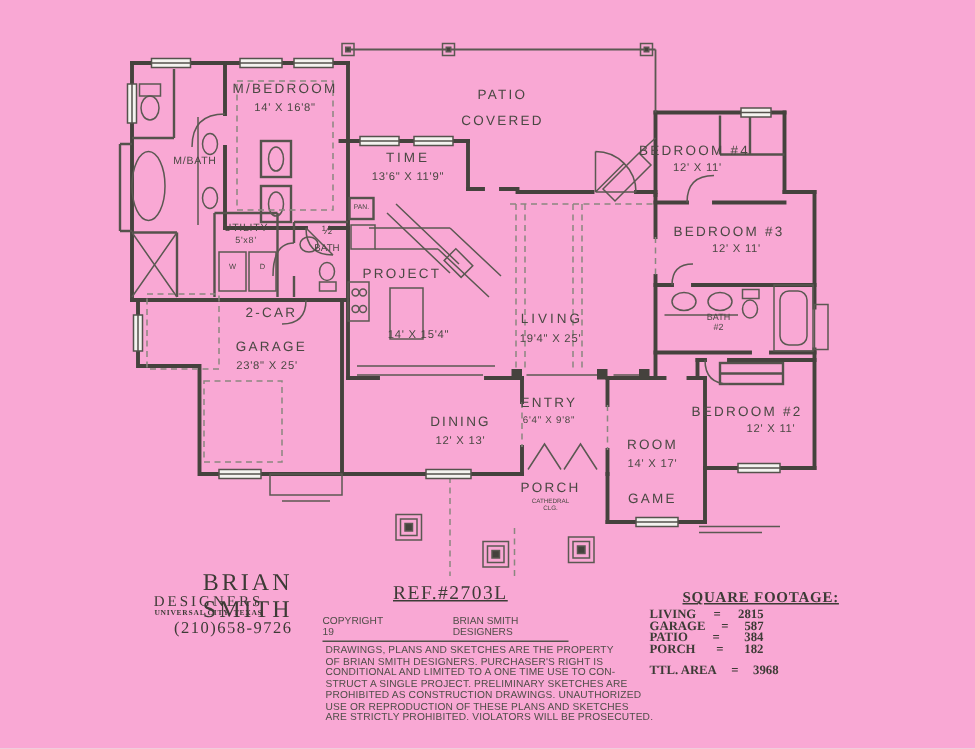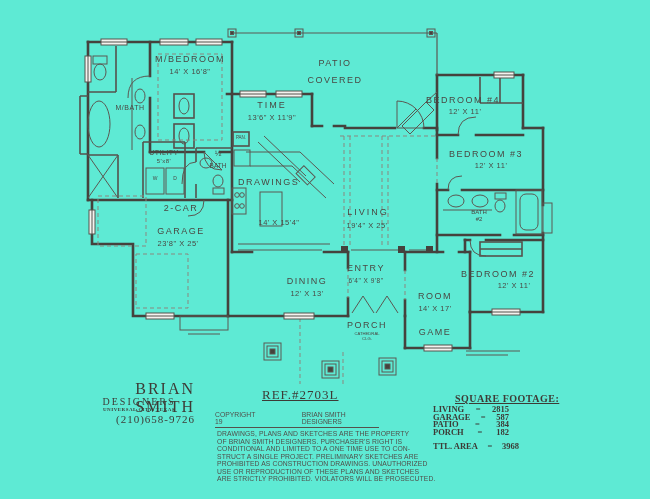--- a/index.html
+++ b/index.html
@@ -1,16 +1,16 @@
 <!DOCTYPE html>
 <html><head>
 <meta charset="utf-8">
 <style>
   html,body{margin:0;padding:0;background:#e8e7e3;}
-  #page{position:relative;width:650px;height:499px;background:#5eead4;
+  #page{position:relative;width:650px;height:499px;background:#f9a8d4;
         font-family:"Liberation Sans",sans-serif;color:#45433f;overflow:hidden;}
   #plan-svg{position:absolute;left:0;top:0;}
   .lbl{position:absolute;text-align:center;font-size:9px;letter-spacing:1.5px;
        line-height:1.05;white-space:nowrap;color:#4a4843;}
   .dim{position:absolute;text-align:center;font-size:7.5px;letter-spacing:.5px;
        white-space:nowrap;color:#4a4843;}
   .sm{font-size:7px;letter-spacing:.5px;}
   .xs{font-size:5px;letter-spacing:0;}
   .wrap{white-space:normal;}
   .serif{font-family:"Liberation Serif",serif;color:#3d3b36;}
@@ -215,21 +215,21 @@
   <div class="lbl xs" style="left:233px;top:136px;width:16px;font-size:4.5px;">PAN.</div>
   <div class="lbl xs" style="left:149px;top:176px;width:12px;">W</div>
   <div class="lbl xs" style="left:169px;top:176px;width:12px;">D</div>
 
   <div class="lbl" style="left:237px;top:101px;width:70px;letter-spacing:2px;">TIME</div>
   <div class="dim" style="left:227px;top:113px;width:90px;">13'6" X 11'9"</div>
 
   <div class="lbl" style="left:295px;top:48px;width:80px;margin-top:28px;">COVERED</div>
   <div class="lbl" style="left:295px;top:59px;width:80px;">PATIO</div>
 
-  <div class="lbl" style="left:238px;top:178px;width:60px;">DRAWINGS</div>
+  <div class="lbl" style="left:238px;top:178px;width:60px;">PROJECT</div>
   <div class="dim" style="left:247px;top:218px;width:64px;">14' X 15'4"</div>
 
   <div class="lbl" style="left:338px;top:208px;width:60px;letter-spacing:2px;">LIVING</div>
   <div class="dim" style="left:328px;top:221px;width:78px;">19'4" X 25'</div>
 
   <div class="lbl" style="left:145px;top:204px;width:72px;">2-CAR</div>
   <div class="lbl" style="left:145px;top:227px;width:72px;">GARAGE</div>
   <div class="dim" style="left:142px;top:239px;width:72px;">23'8" X 25'</div>
 
   <div class="lbl" style="left:270px;top:277px;width:74px;">DINING</div>

